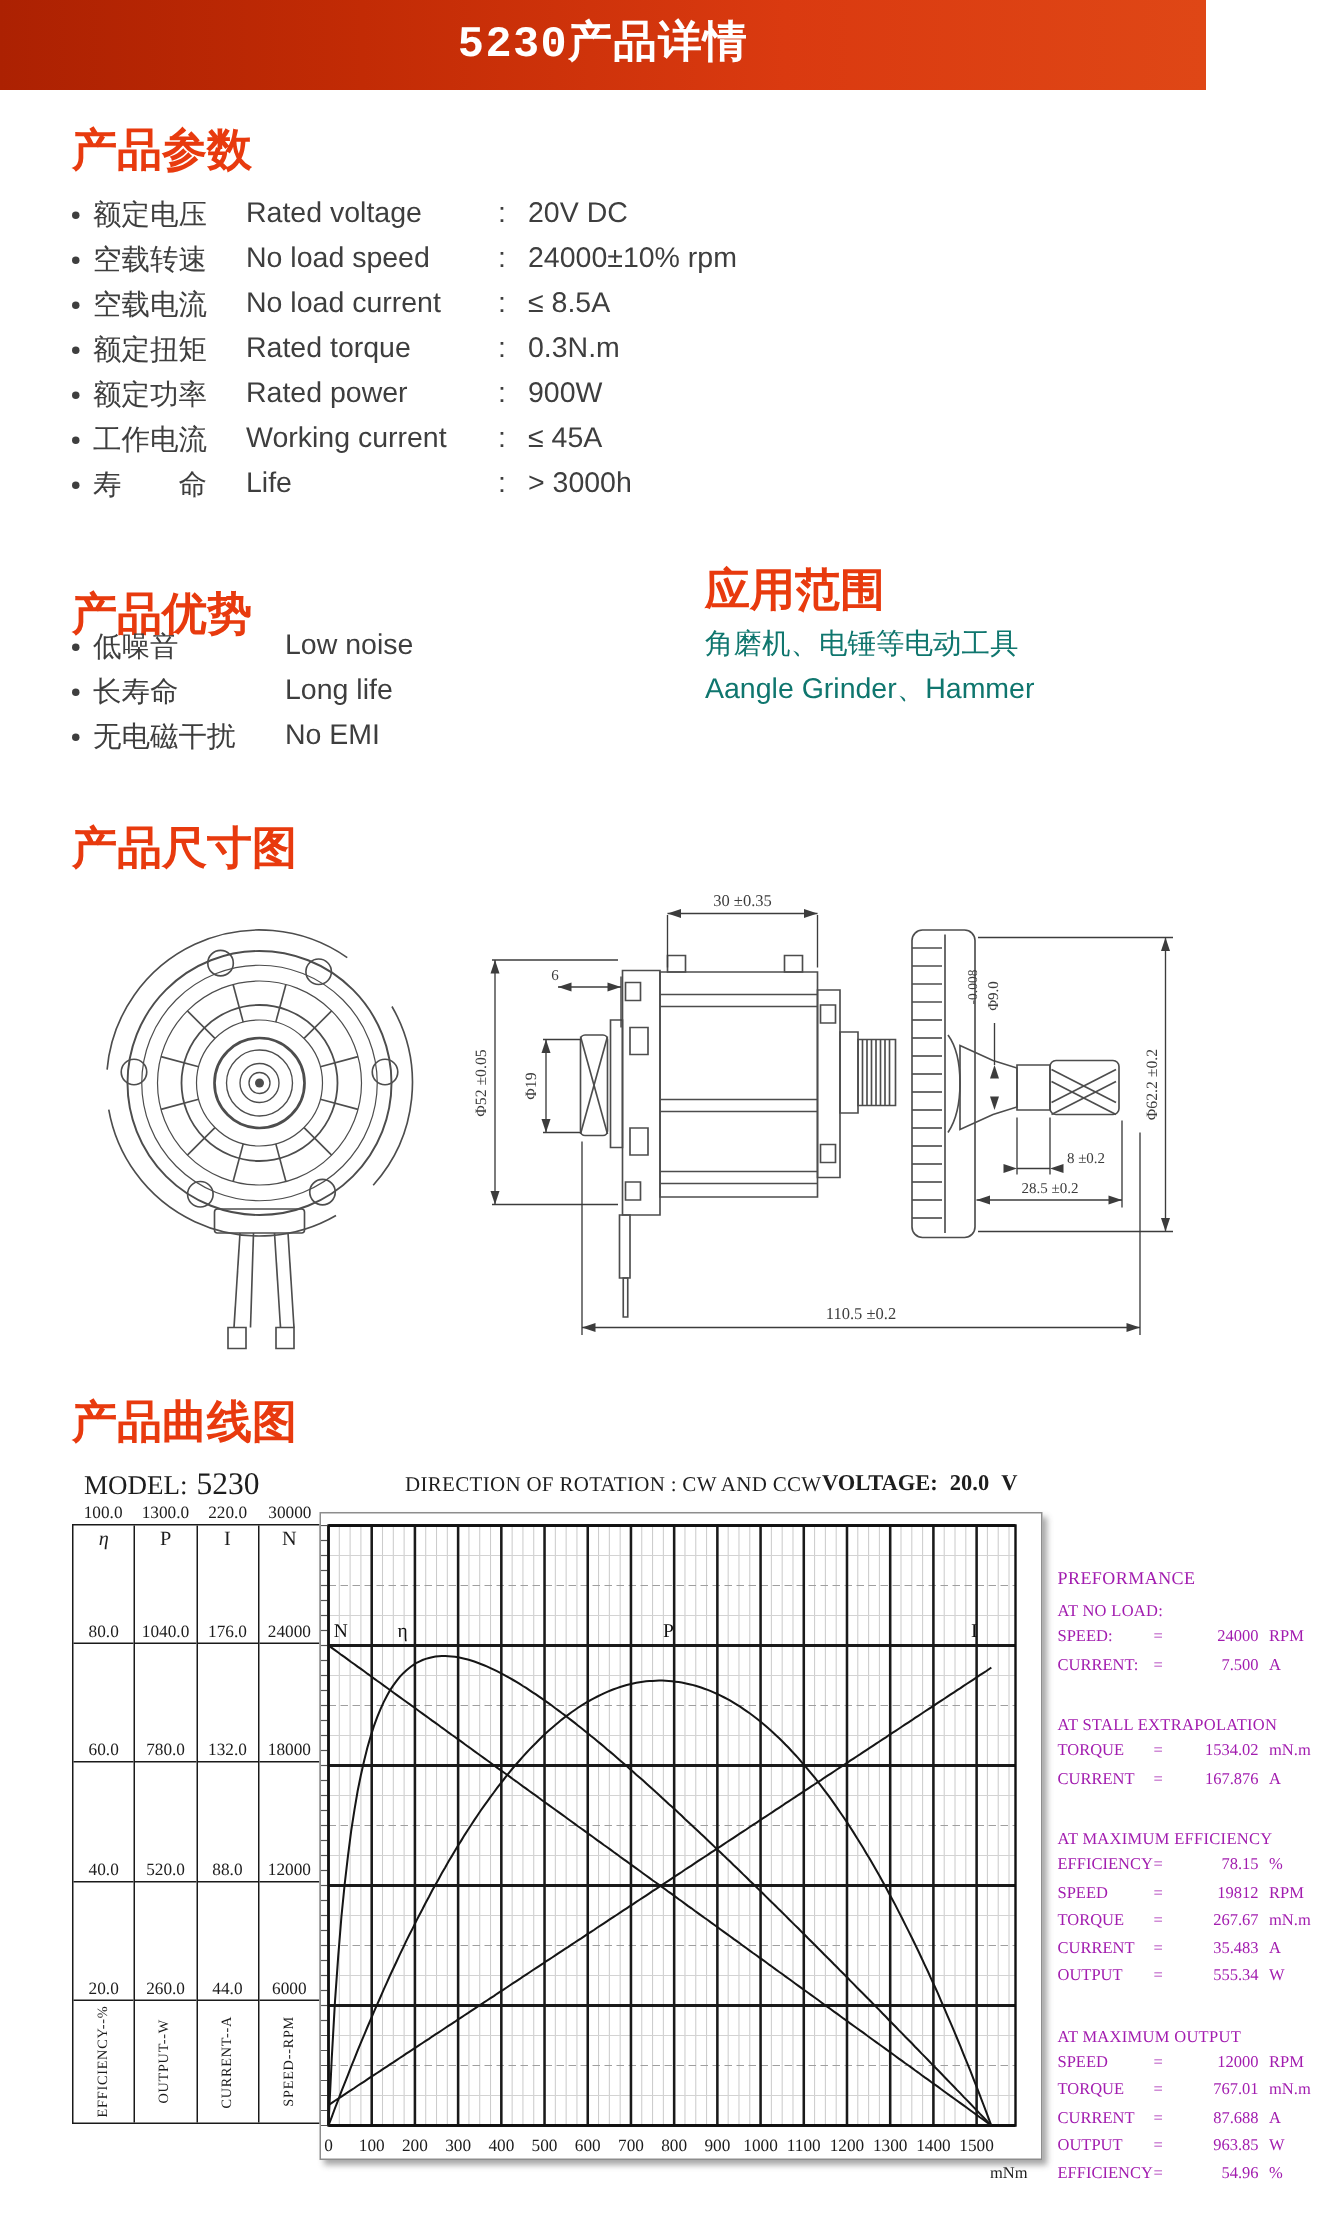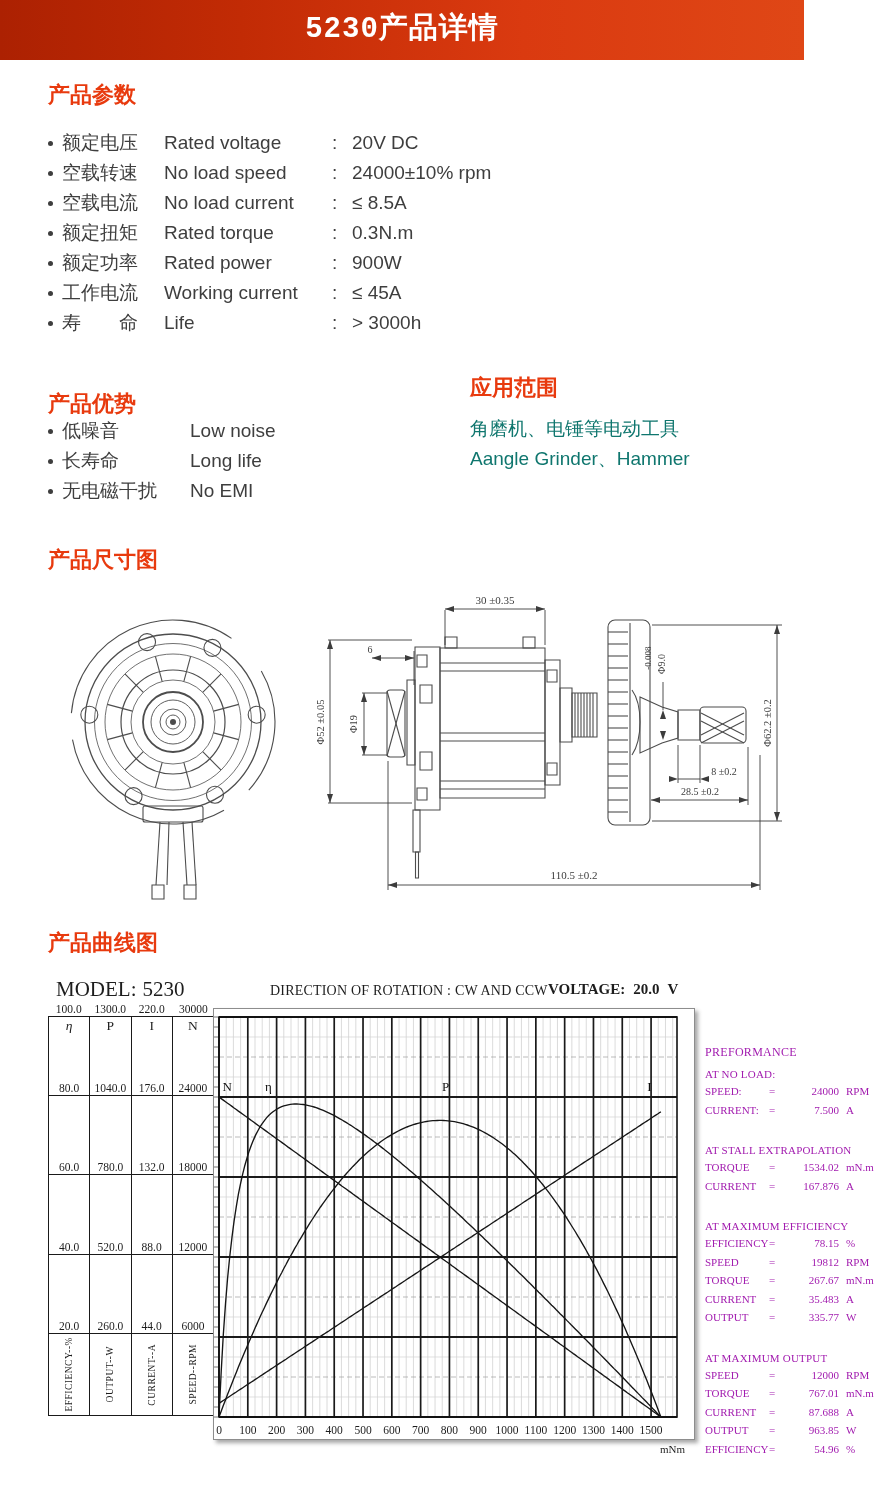--- a/index.html
+++ b/index.html
@@ -3,39 +3,39 @@
 <meta charset="utf-8">
 <style>
   html,body{margin:0;padding:0;background:#fff;}
   .page{position:relative;width:890px;height:1489px;background:#ffffff;overflow:hidden;
         font-family:"Liberation Sans",sans-serif;color:#3e3e3e;}
   
   .banner{position:absolute;left:0;top:0;width:804px;height:60px;
           background:linear-gradient(90deg,#ac2102 0%,#c22b05 30%,#da3a10 65%,#df4716 100%);font-family:Liberation Mono, monospace;}
   .banner .title{width:100%;text-align:center;line-height:60px;font-size:29px;font-weight:bold;color:#ffffff;letter-spacing:1px;}
   
-  .sec-h{position:absolute;font-size:22px;font-weight:bold;color:#e83a0e;}
+  .sec-h{position:absolute;font-size:30px;font-weight:bold;color:#e83a0e;}
   
   .plist{position:absolute;left:46px;top:128px;}
   .prow{display:flex;align-items:center;height:30px;font-size:19px;color:#3e3e3e;}
   .dot{width:5px;height:5px;border-radius:50%;background:#3e3e3e;margin:0 9px 0 2px;flex:0 0 auto;}
   .p-cn{width:102px;white-space:pre;}
   .p-en{width:168px;}
   .p-colon{width:20px;}
   .a-cn{width:128px;white-space:pre;}
   .app-line{height:30px;font-size:19px;color:#0f766e;}
   
   .dims-svg{position:absolute;left:40px;top:585px;}
   .dims-svg line,.dims-svg path,.dims-svg rect,.dims-svg circle,.dims-svg polygon{vector-effect:non-scaling-stroke;}
   .dims-svg text{font-family:"Liberation Serif",serif;fill:#3c3c3c;}
   
   .chart{position:absolute;left:48px;top:975px;width:832px;height:510px;}
   .chart .info{position:absolute;top:0;left:0;width:100%;font-family:"Liberation Serif",serif;color:#1d1d1d;}
   .model-wrap{position:absolute;left:8px;top:2px;display:flex;align-items:baseline;gap:6px;}
-  .model-label{font-size:21px;}
+  .model-label{font-size:18px;}
   .model-value{font-size:21px;}
   .rotation{position:absolute;left:222px;top:8px;font-size:14px;letter-spacing:.2px;}
   .volt-wrap{position:absolute;left:500px;top:6px;display:flex;align-items:baseline;gap:8px;font-weight:bold;}
   .volt-label{font-size:15px;}
   .volt-value{font-size:15px;}
   .volt-unit{font-size:15px;}
   
   .axis-nums{position:absolute;left:0;top:28px;width:166px;height:13px;display:flex;}
   .axis-nums div{flex:1;text-align:center;font-family:"Liberation Serif",serif;font-size:11.5px;color:#1d1d1d;}
   .axis-table{position:absolute;left:0;top:41px;width:166px;height:400px;display:flex;
@@ -644,21 +644,21 @@
             </div>
             <div class="perf-row">
               <span class="pl">CURRENT</span>
               <span class="pe">=</span>
               <span class="pv">35.483</span>
               <span class="pu">A</span>
             </div>
             <div class="perf-row">
               <span class="pl">OUTPUT</span>
               <span class="pe">=</span>
-              <span class="pv">335.77</span>
+              <span class="pv">555.34</span>
               <span class="pu">W</span>
             </div>
           </div>
           <div class="perf-group">
             <div class="perf-head">AT MAXIMUM OUTPUT</div>
             <div class="perf-row">
               <span class="pl">SPEED</span>
               <span class="pe">=</span>
               <span class="pv">12000</span>
               <span class="pu">RPM</span>

